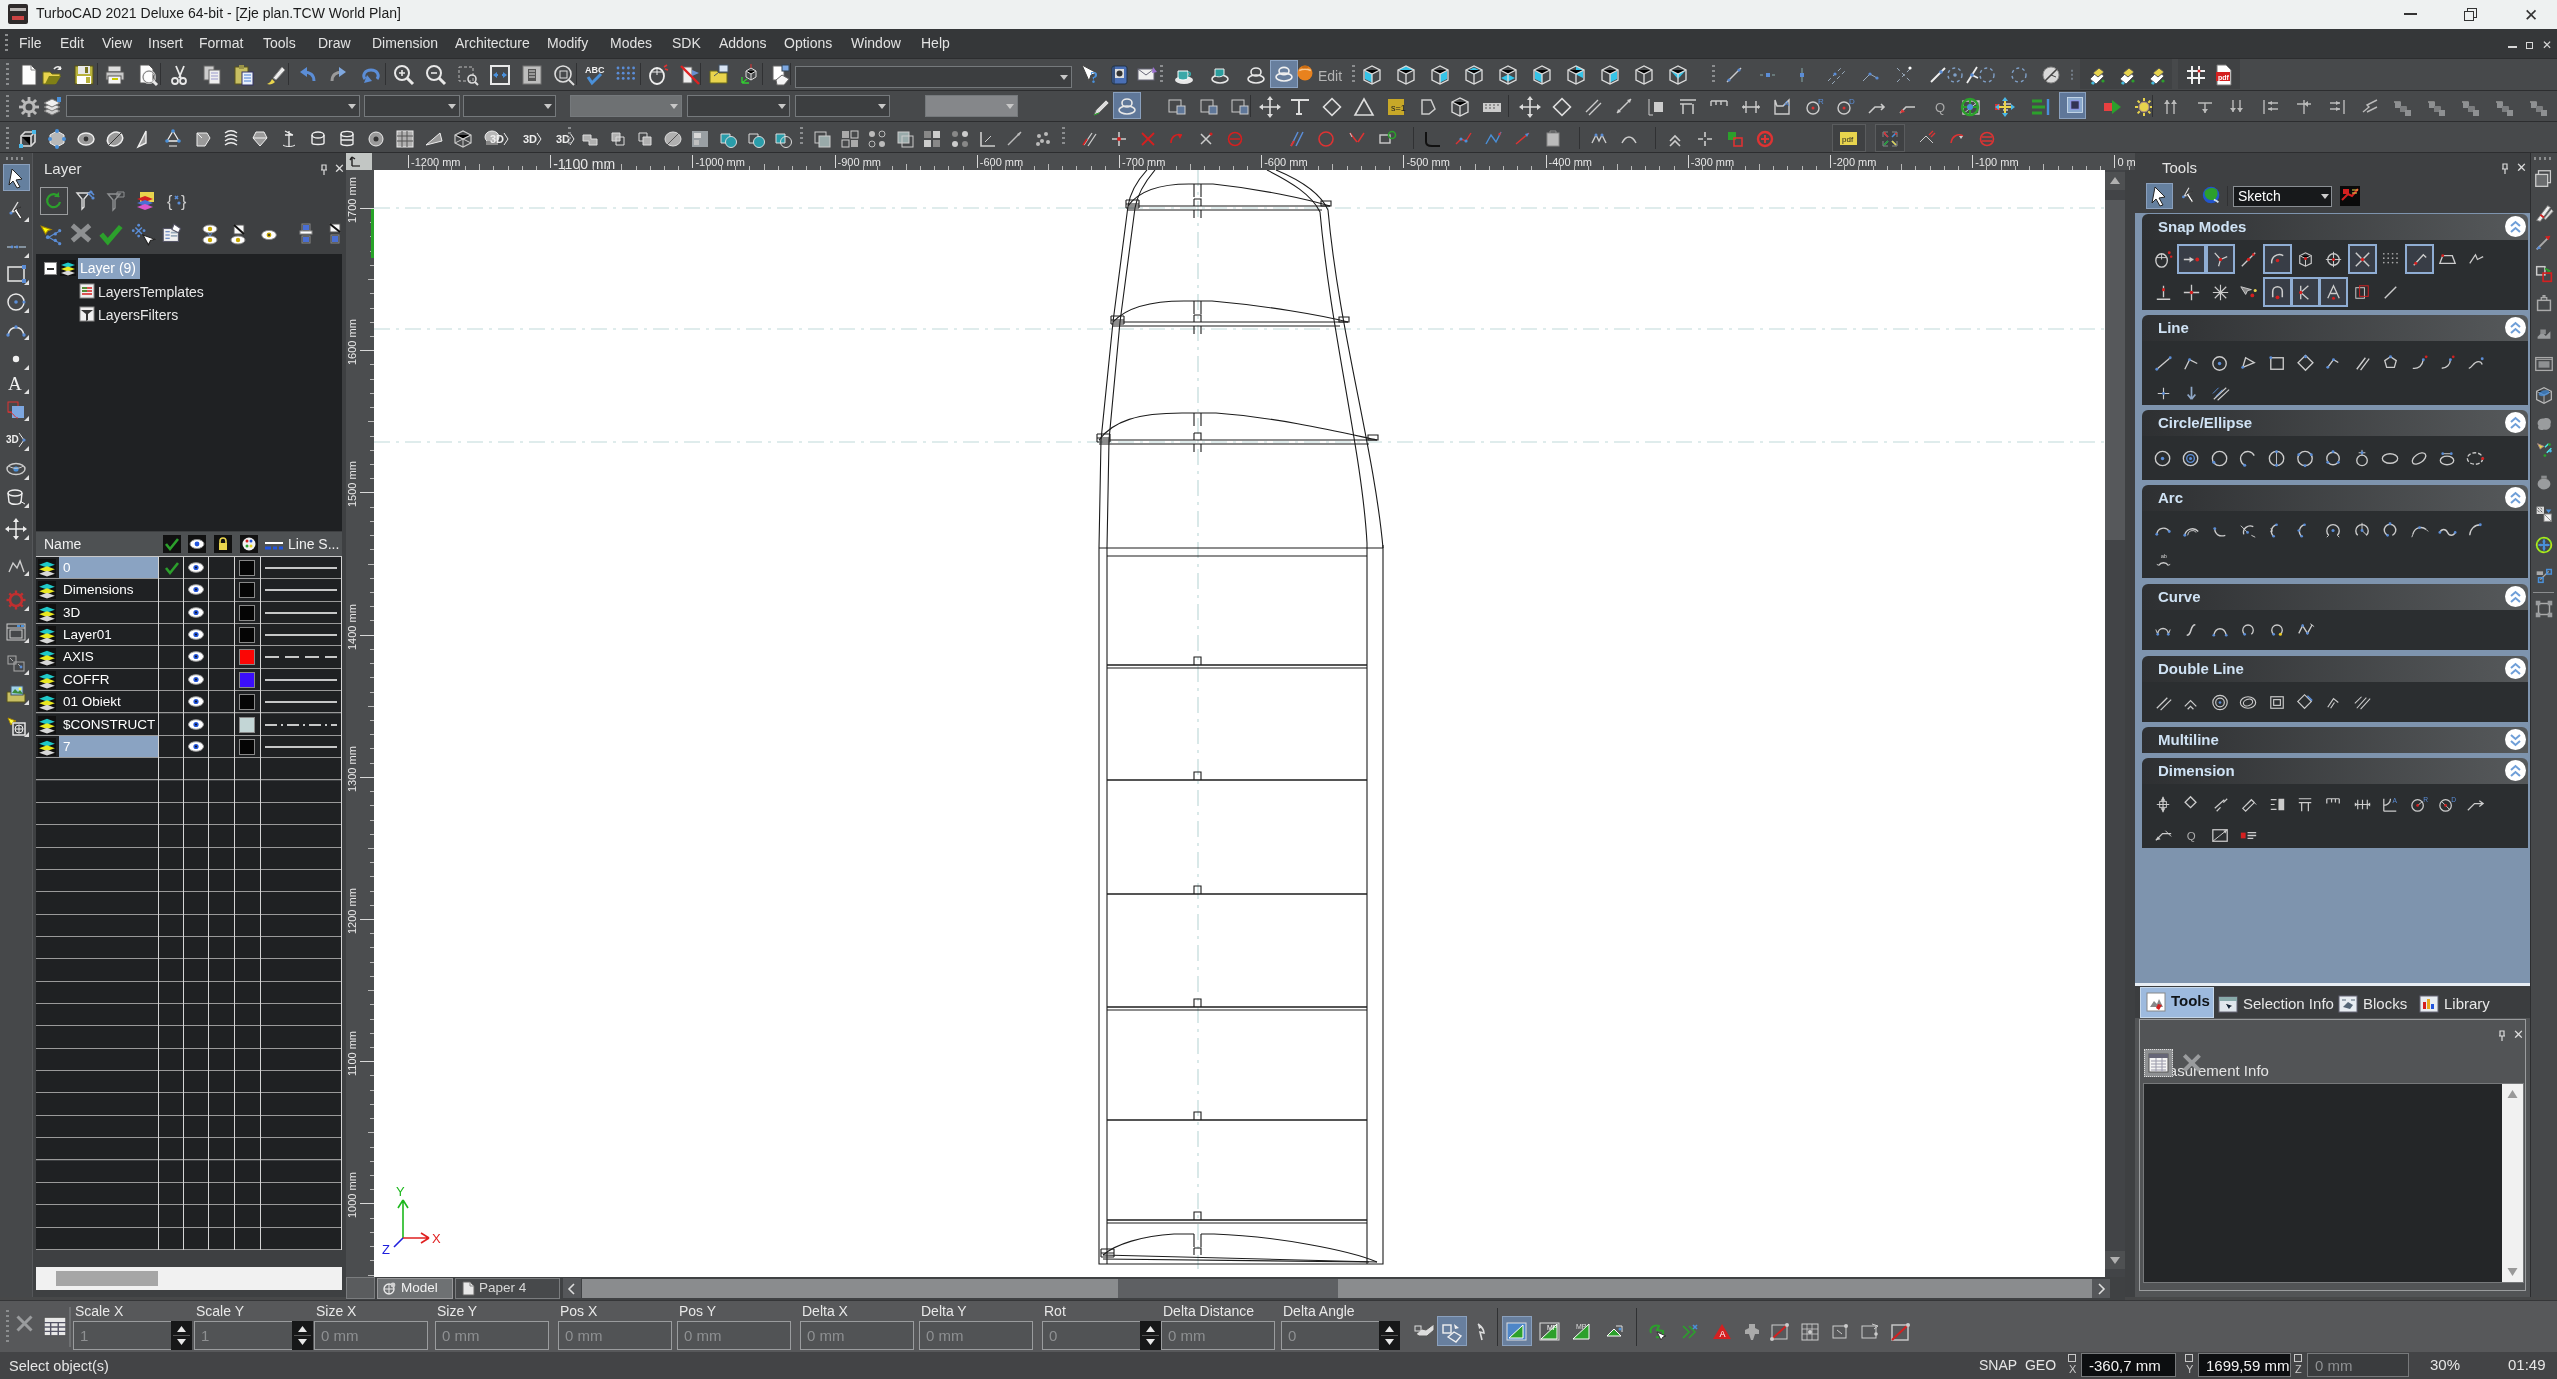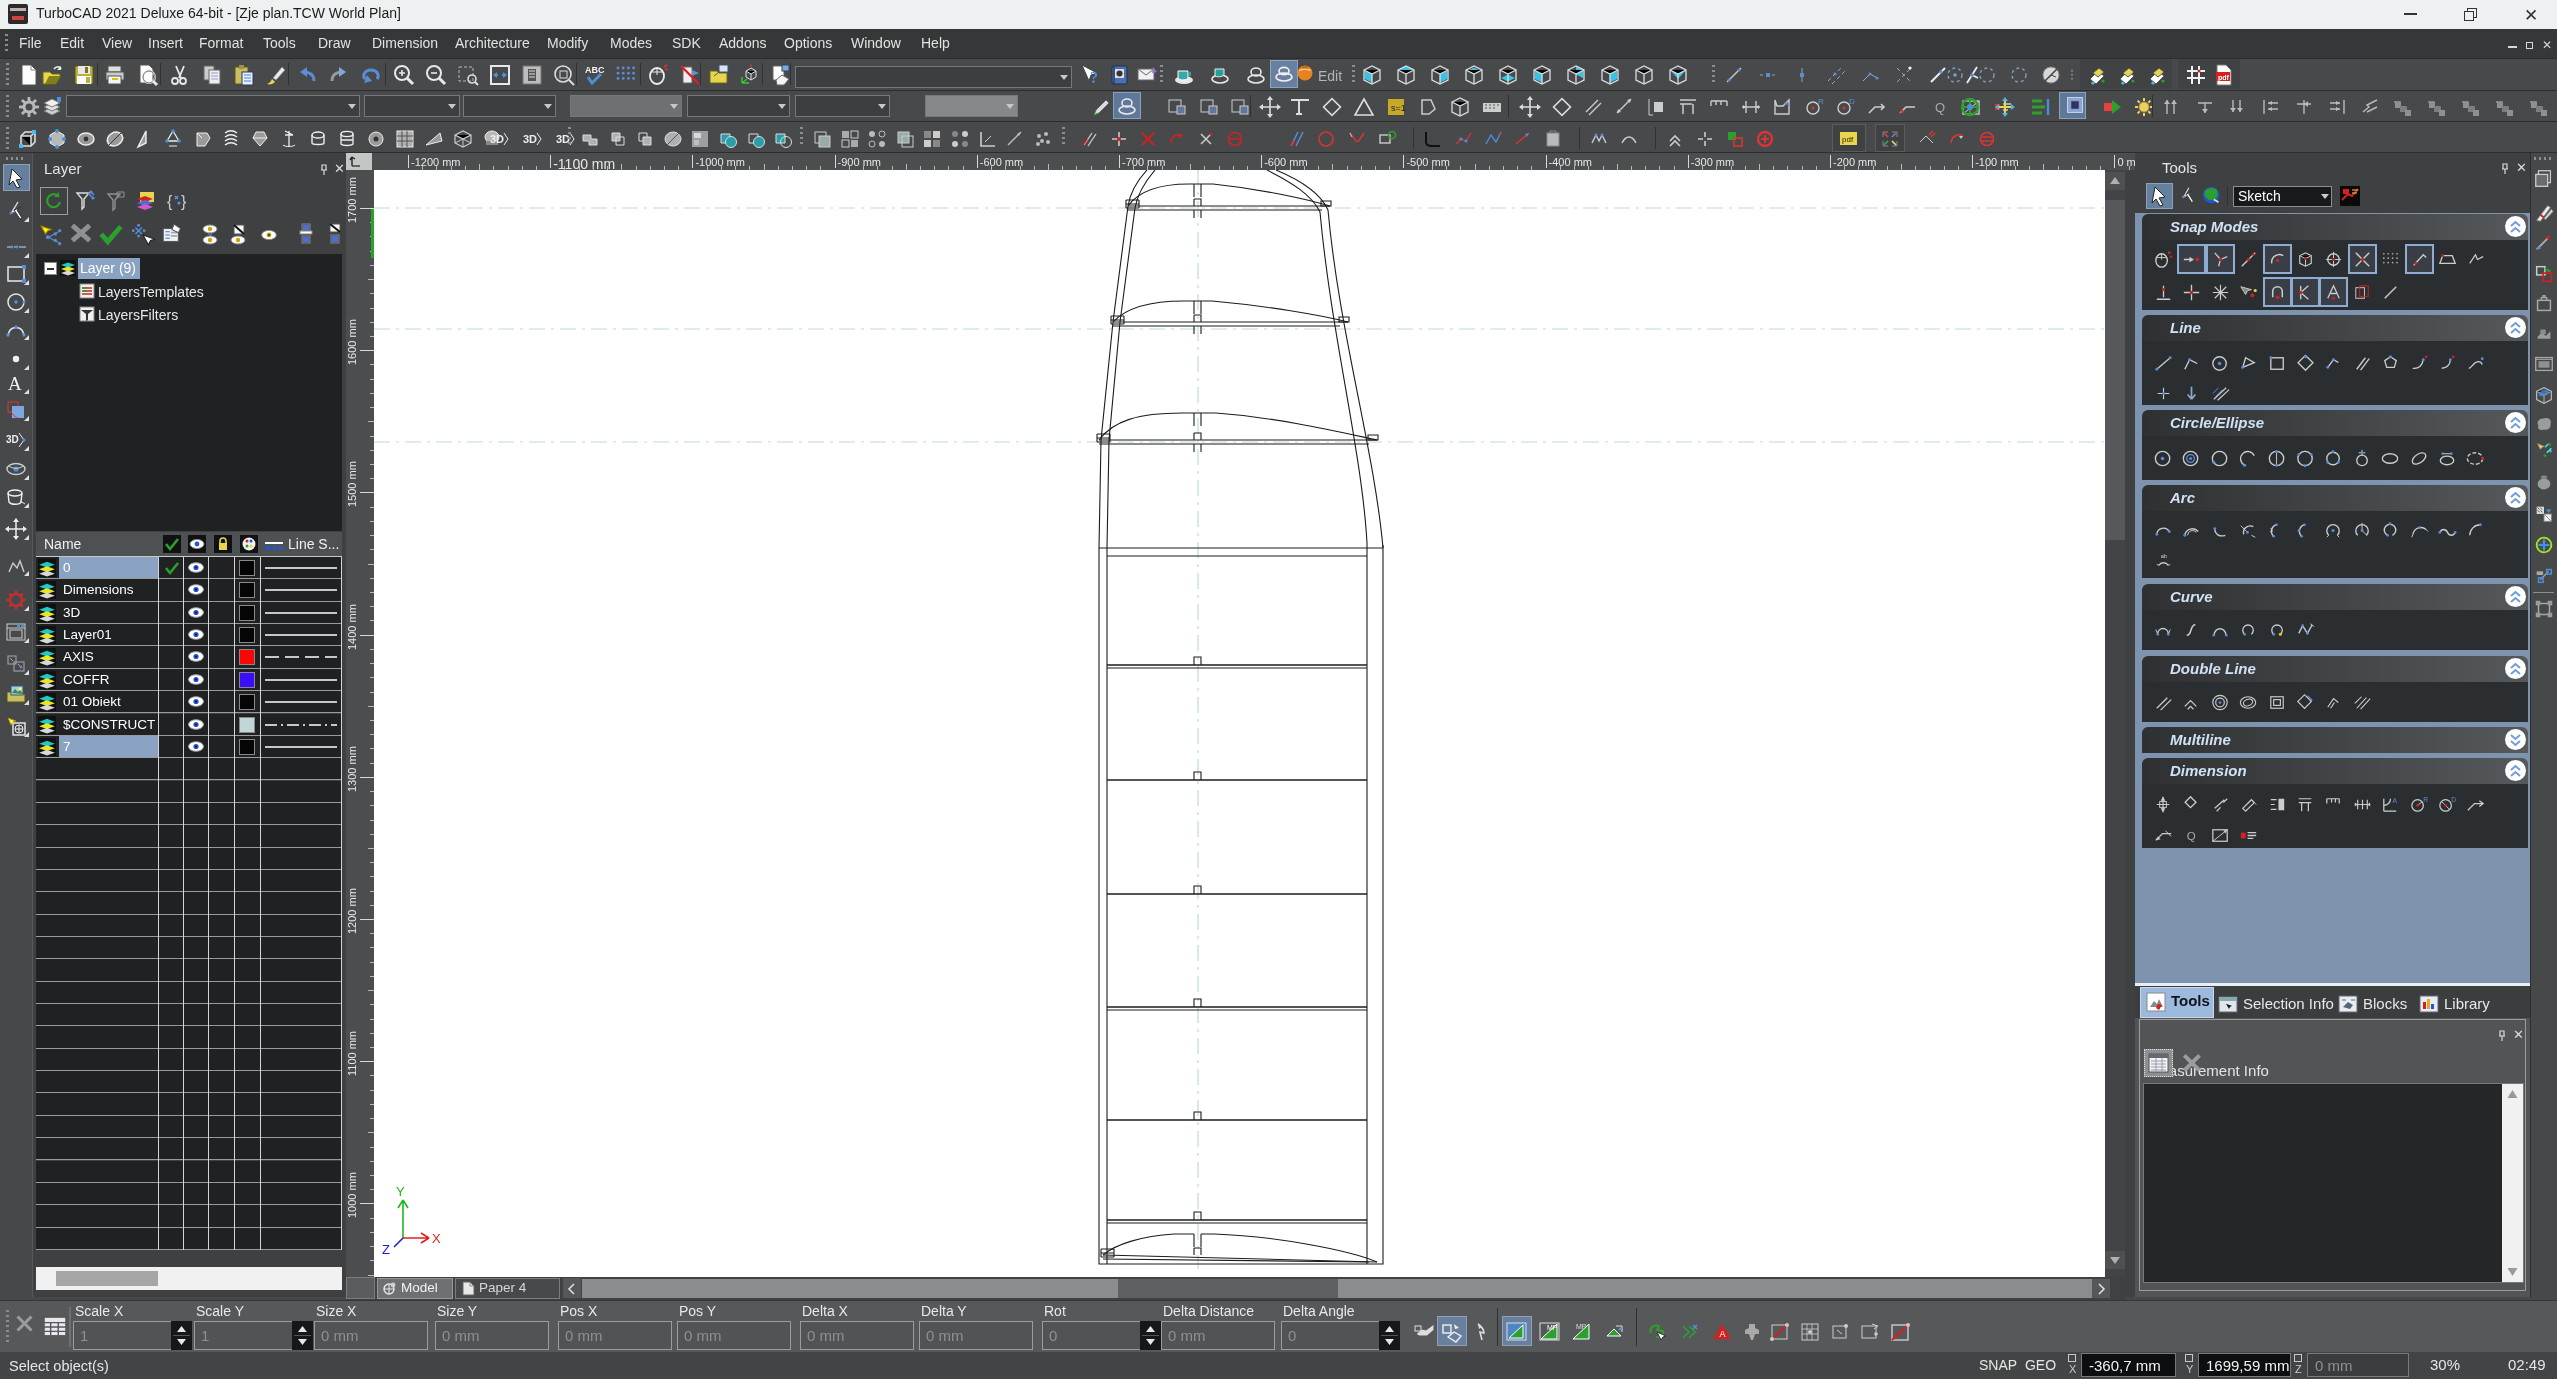--- a/index.html
+++ b/index.html
@@ -3,21 +3,21 @@
 *{margin:0;padding:0;box-sizing:border-box;}
 body{width:2557px;height:1379px;position:relative;background:#474849;overflow:hidden;
  font-family:"Liberation Sans",sans-serif;}
 .abs{position:absolute;}
 .ic{position:absolute;width:24px;height:24px;}
 .ic svg{width:100%;height:100%;display:block;}
 .sep{position:absolute;width:1px;background:#303133;}
 .combo{position:absolute;background:#3c3e40;border:1px solid #75797c;height:22px;}
 .combo .arr{position:absolute;right:3px;top:8px;width:0;height:0;border-left:4px solid transparent;border-right:4px solid transparent;border-top:5px solid #c8c8c8;}
 .sechdr{position:absolute;left:2142px;width:386px;height:26px;background:linear-gradient(90deg,#2e3032,#56595b);border-radius:6px 6px 0 0;}
-.sechdr .t{position:absolute;left:28px;top:4px;font-size:15px;font-weight:bold;color:#cfe2f4;font-style:italic;}
+.sechdr .t{position:absolute;left:16px;top:4px;font-size:15px;font-weight:bold;color:#cfe2f4;}
 .chev{position:absolute;left:363px;top:2px;width:21px;height:21px;background:#fff;border-radius:50%;}
 .secbody{position:absolute;left:2142px;width:386px;background:#2b2e30;}
 .gridline-v{position:absolute;width:1px;background:#d4d4d4;}
 </style></head><body>
 
 <div class="abs" style="left:0;top:0;width:2557px;height:29px;background:#eef1f1;"></div>
 <div class="abs" style="left:8px;top:4px;width:20px;height:20px;background:#2e2a2a;border-radius:2px;"></div>
 <div class="abs" style="left:10px;top:8px;width:16px;height:3px;background:#b9b4b2;"></div>
 <div class="abs" style="left:12px;top:16px;width:12px;height:4px;background:#c44;"></div>
 <div class="abs" style="left:36px;top:5px;font-size:14px;color:#1c1c1c;">TurboCAD 2021 Deluxe 64-bit - [Zje plan.TCW World Plan]</div>
@@ -2282,21 +2282,21 @@
 <div class="abs" style="left:2089px;top:1357px;font-size:15px;color:#f2f2f2;">-360,7 mm</div>
 <div class="abs" style="left:2185px;top:1354px;width:8px;height:8px;border:1.4px solid #c8c8c8;"></div>
 <div class="abs" style="left:2186px;top:1363px;font-size:11px;color:#c8c8c8;">Y</div>
 <div class="abs" style="left:2198px;top:1353px;width:93px;height:24px;background:#0c0e10;border:1px solid #77797b;"></div>
 <div class="abs" style="left:2206px;top:1357px;font-size:15px;color:#f2f2f2;">1699,59 mm</div>
 <div class="abs" style="left:2294px;top:1354px;width:8px;height:8px;border:1.4px solid #c8c8c8;"></div>
 <div class="abs" style="left:2295px;top:1363px;font-size:11px;color:#c8c8c8;">Z</div>
 <div class="abs" style="left:2307px;top:1353px;width:102px;height:24px;background:#3a3c3e;border:1px solid #77797b;"></div>
 <div class="abs" style="left:2315px;top:1357px;font-size:15px;color:#8e9092;">0 mm</div>
 <div class="abs" style="left:2430px;top:1356px;font-size:15px;color:#e6e6e6;">30%</div>
-<div class="abs" style="left:2508px;top:1356px;font-size:15px;color:#e6e6e6;">02:49</div>
+<div class="abs" style="left:2508px;top:1356px;font-size:15px;color:#e6e6e6;">01:49</div>
 <div class="abs" style="left:2135px;top:153px;width:395px;height:1144px;background:#7e94ae;"></div>
 <div class="abs" style="left:2135px;top:153px;width:395px;height:60px;background:#3e4042;"></div>
 <div class="abs" style="left:2162px;top:159px;font-size:15px;color:#e4e4e4;">Tools</div>
 <div class="abs" style="left:2499px;top:161px;width:12px;height:12px;"><svg viewBox="0 0 12 12">
       <path d="M4 1h4v5H4zM3 6h6M6 6v5" stroke="#ddd" fill="none" stroke-width="1.2"></path>
     </svg></div>
 <div class="abs" style="left:2516px;top:160px;font-size:13px;color:#ddd;">✕</div>
 <div class="abs" style="left:2146px;top:183px;width:27px;height:26px;background:#65809f;border:1px solid #8aa0bd;"></div>
 <div class="ic" style="left:2148px;top:184px;width:24px;height:24px;">
     <svg viewBox="0 0 24 24">

